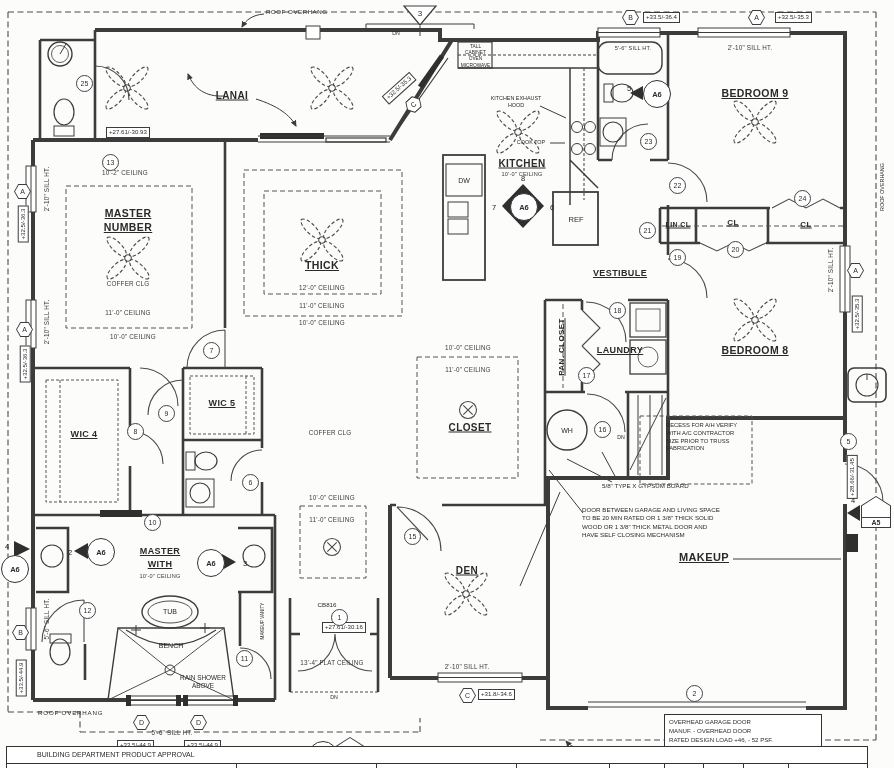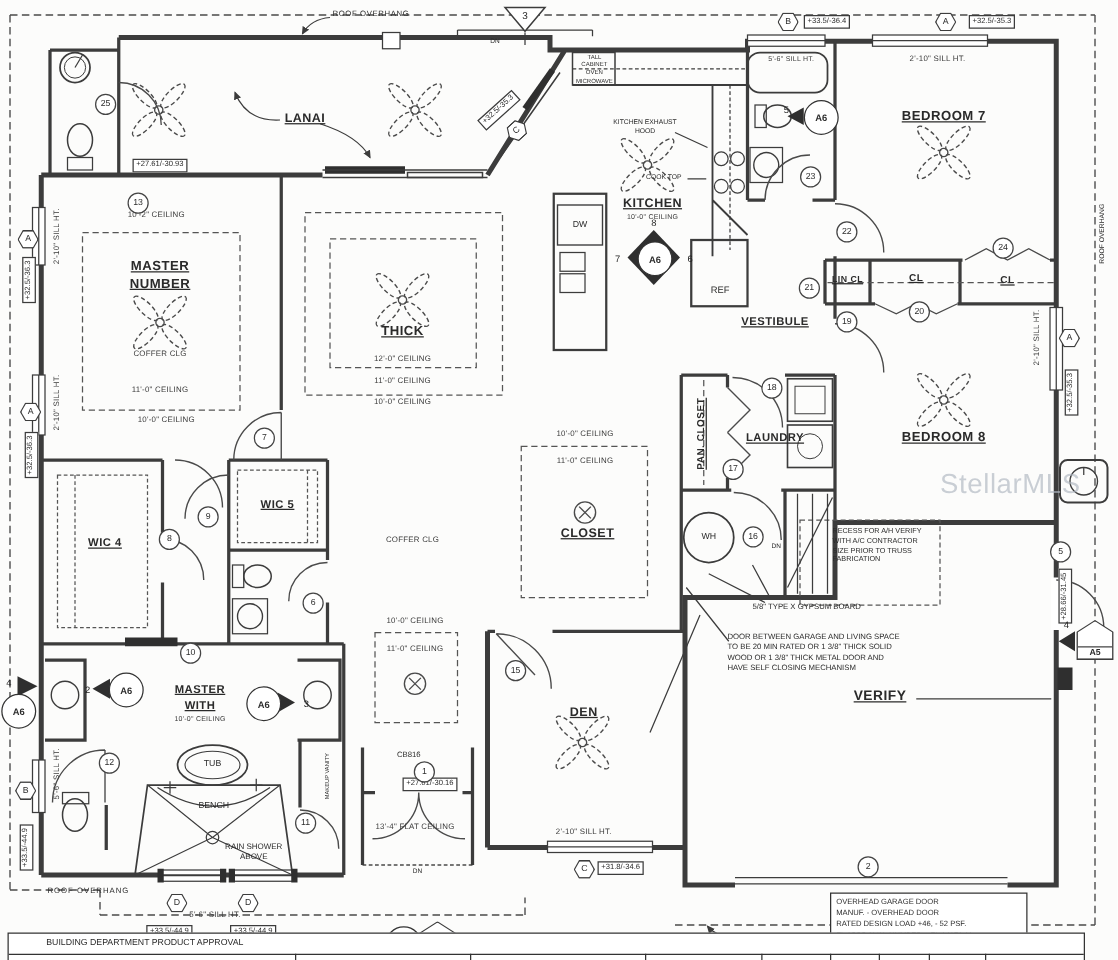--- a/index.html
+++ b/index.html
@@ -245,31 +245,31 @@
     <path d="M256,99 C278,106 290,115 296,126" marker-end="url(#ah)"></path>
     <path d="M264,14 C252,15 246,20 242,27" marker-end="url(#ah)"></path>
     <path d="M600,751 C584,752 572,748 566,741" marker-end="url(#ah)"></path>
     <path d="M540,106 L566,118 M550,143 H565 M733,559 H841"></path>
     <path d="M612,482 L567,459 M616,478 L602,452 M583,513 L549,470 M560,492 L520,586"></path>
     <path d="M366,24 H474 M366,24 V29 M474,24 V29 M420,26 V36"></path>
     <polygon points="404,6 436,6 420,25" fill="#fff" stroke="#3c3c3c" stroke-width="1.2"></polygon>
   </g>
 </svg>
 
-<div class="lbl ctr room" style="left:244px;top:95px;font-size:10px">LANAI</div>
+<div class="lbl ctr room" style="left:232px;top:95px;font-size:10px">LANAI</div>
 <div class="lbl ctr room" style="left:128px;top:213px">MASTER</div>
 <div class="lbl ctr room" style="left:128px;top:227px">NUMBER</div>
 <div class="lbl ctr room" style="left:322px;top:265px">THICK</div>
 <div class="lbl ctr room" style="left:522px;top:163px;font-size:10px">KITCHEN</div>
-<div class="lbl ctr room" style="left:755px;top:93px">BEDROOM 7</div>
+<div class="lbl ctr room" style="left:755px;top:93px">BEDROOM 9</div>
 <div class="lbl ctr room" style="left:755px;top:350px">BEDROOM 8</div>
-<div class="lbl ctr room r9" style="left:620px;top:257px">VESTIBULE</div>
+<div class="lbl ctr room r9" style="left:620px;top:273px">VESTIBULE</div>
 <div class="lbl ctr room" style="left:470px;top:427px;font-size:10px">CLOSET</div>
 <div class="lbl ctr room" style="left:467px;top:570px;font-size:10px">DEN</div>
-<div class="lbl ctr room" style="left:704px;top:557px;font-size:11px">VERIFY</div>
+<div class="lbl ctr room" style="left:704px;top:557px;font-size:11px">MAKEUP</div>
 <div class="lbl ctr room r9" style="left:620px;top:350px">LAUNDRY</div>
 <div class="lbl ctr room r9" style="left:160px;top:551px">MASTER</div>
 <div class="lbl ctr room r9" style="left:160px;top:564px">WITH</div>
 <div class="lbl ctr room r9" style="left:84px;top:434px">WIC 4</div>
 <div class="lbl ctr room r9" style="left:222px;top:403px">WIC 5</div>
 <div class="lbl vt room r8" style="left:561px;top:347px">PAN. CLOSET</div>
 <div class="lbl ctr room" style="left:678px;top:224px;font-size:7px">LIN CL</div>
 <div class="lbl ctr room r8" style="left:733px;top:222px">CL</div>
 <div class="lbl ctr room r8" style="left:806px;top:224px">CL</div>
 
@@ -394,21 +394,21 @@
         <span></span>
         <span>A5</span>
       </div>
 </div>
 <div class="num ctr" style="left:853px;top:500px">4</div>
 
 <div class="lbl ctr t6" style="left:170px;top:611px;font-size:7px">TUB</div>
 <div class="lbl ctr t6" style="left:171px;top:645px;font-size:7px">BENCH</div>
 <div class="lbl wrap t6" style="left:178px;top:674px;width:50px;font-size:6.4px">RAIN SHOWER ABOVE</div>
 <div class="lbl ctr" style="left:567px;top:430px;font-size:7px">WH</div>
-<div class="lbl ctr" style="left:576px;top:232px;font-size:7.5px">REF</div>
+<div class="lbl ctr" style="left:576px;top:219px;font-size:7.5px">REF</div>
 <div class="lbl ctr" style="left:464px;top:180px;font-size:7px">DW</div>
 <div class="lbl ctr t5" style="left:396px;top:33px">DN</div>
 <div class="lbl ctr t5" style="left:334px;top:697px">DN</div>
 <div class="lbl ctr t5" style="left:621px;top:437px">DN</div>
 <div class="lbl ctr t6" style="left:327px;top:604px">CB816</div>
 <div class="lbl vt" style="left:262px;top:621px;font-size:4.6px">MAKEUP VANITY</div>
 <div class="lbl ctr t5" style="left:531px;top:142px;font-size:5.4px">COOK TOP</div>
 <div class="lbl wrap" style="left:486px;top:95px;width:60px;font-size:5.4px">KITCHEN EXHAUST HOOD</div>
 <div class="lbl wrap" style="left:459px;top:44px;width:33px;font-size:4.8px">TALL CABINET OVEN MICROWAVE</div>
 
@@ -420,21 +420,20 @@
   <div>MANUF. -  OVERHEAD DOOR</div>
   <div>RATED DESIGN LOAD +46, - 52 PSF.</div>
   <div>FL APPROVAL NUMBER = FL 14170.11</div>
 </div>
 
 <div class="lbl t6" style="left:266px;top:8px;letter-spacing:.5px">ROOF OVERHANG</div>
 <div class="lbl t6" style="left:38px;top:709px;letter-spacing:.8px">ROOF OVERHANG</div>
 <div class="lbl" style="left:602px;top:748px;font-size:6px">ROOF OVERHANG</div>
 <div class="lbl vt" style="left:882px;top:187px;font-size:5.4px">ROOF OVERHANG</div>
 
-<div class="wm" style="left:752px;top:374px">StellarMLS</div>
 
 <div class="tbl">
   <div class="lbl" style="left:30px;top:4px;font-size:7px">BUILDING DEPARTMENT PRODUCT APPROVAL</div>
   <div class="hl"></div>
   <div class="tvd" style="left:229px"></div>
   <div class="tvd" style="left:369px"></div>
   <div class="tvd" style="left:509px"></div>
   <div class="tvd" style="left:602px"></div>
   <div class="tvd" style="left:657px"></div>
   <div class="tvd" style="left:696px"></div>

